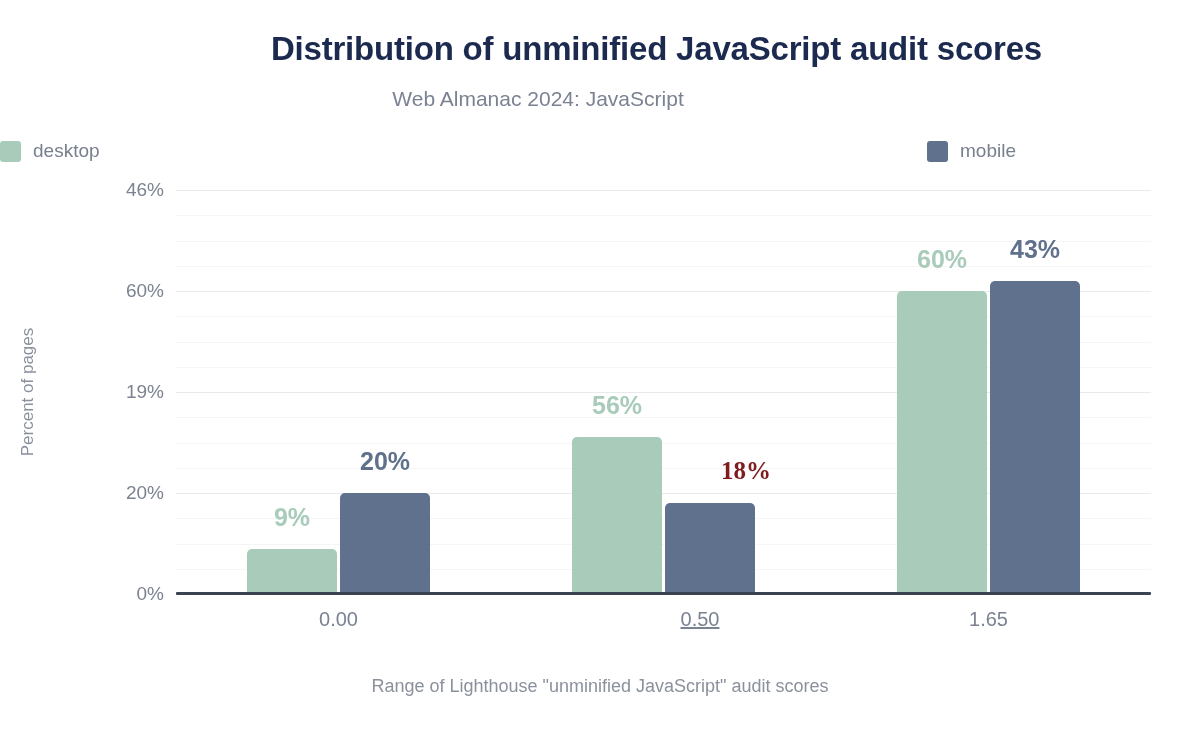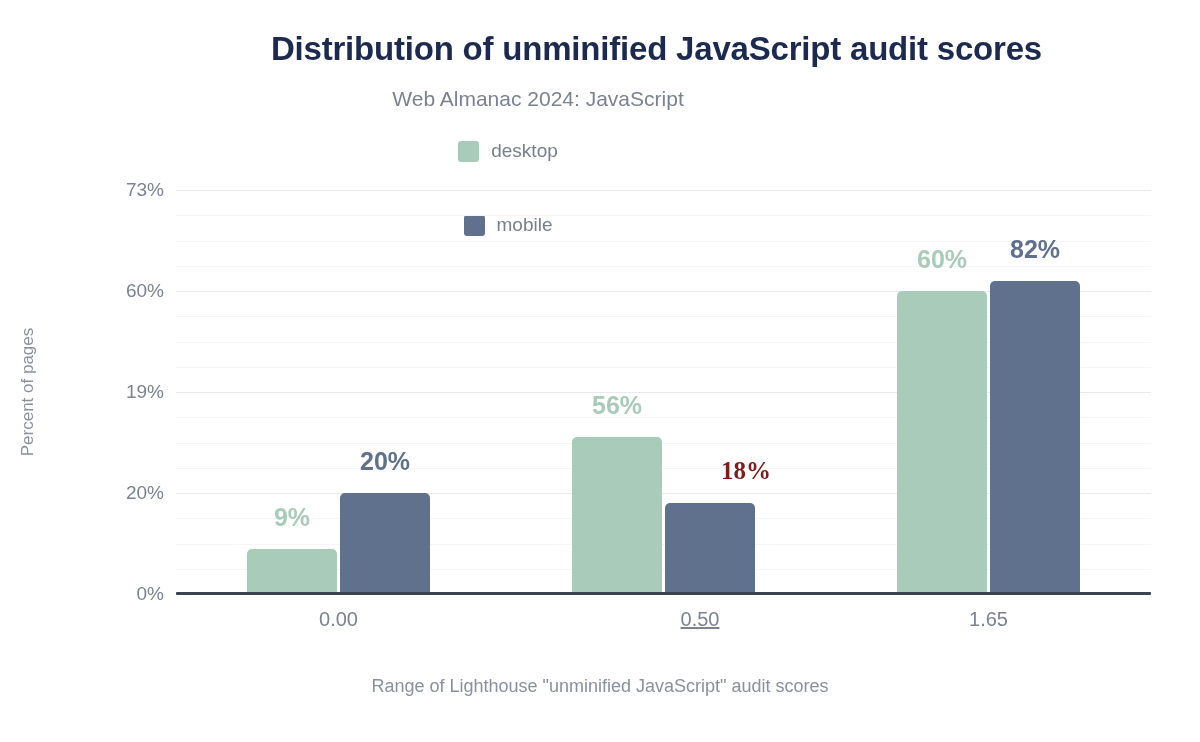--- a/index.html
+++ b/index.html
@@ -40,24 +40,23 @@
     color: #7b8291;
   }
 
   
   #legend {
     position: absolute;
     top: 140px;
     left: 0;
     width: 1016px;
     display: flex;
-    justify-content: flex-start;
+    justify-content: space-between;
     align-items: center;
     gap: 52px;
-    flex-direction: column;
   }
   .legend-item {
     display: flex;
     align-items: center;
     gap: 12px;
   }
   .legend-swatch {
     width: 21px;
     height: 21px;
     border-radius: 3px;
@@ -197,29 +196,29 @@
     </div>
 </div>
 
 <div id="x-axis-line"></div>
 
 <div id="y-tick-labels">
     <div class="y-tick-label" style="top: 594px;">0%</div>
     <div class="y-tick-label" style="top: 493px;">20%</div>
     <div class="y-tick-label" style="top: 392px;">19%</div>
     <div class="y-tick-label" style="top: 291px;">60%</div>
-    <div class="y-tick-label" style="top: 190px;">73%</div>
+    <div class="y-tick-label" style="top: 190px;">46%</div>
   </div>
 <div id="x-tick-labels">
     <div class="x-tick-label" style="left: 338.5px;">0.00</div>
     <div class="x-tick-label" style="left: 700px; text-decoration: underline;">0.50</div>
     <div class="x-tick-label" style="left: 988.5px;">1.65</div>
   </div>
 <div id="bar-labels">
     <div class="bar-label" style="color: rgb(168, 203, 186); left: 292px; top: 502.55px;">9%</div>
     <div class="bar-label" style="color: rgb(95, 113, 141); left: 385px; top: 447px;">20%</div>
     <div class="bar-label" style="color: rgb(168, 203, 186); left: 617px; top: 391.45px;">56%</div>
     <div class="bar-label" style="color: #7f1d1d; left: 746px; top: 457.1px; font-family: Liberation Serif, serif;">18%</div>
     <div class="bar-label" style="color: rgb(168, 203, 186); left: 942px; top: 245px;">60%</div>
-    <div class="bar-label" style="color: rgb(95, 113, 141); left: 1035px; top: 234.9px;">82%</div>
+    <div class="bar-label" style="color: rgb(95, 113, 141); left: 1035px; top: 234.9px;">43%</div>
   </div>
 
 <div id="x-axis-title">Range of Lighthouse "unminified JavaScript" audit scores</div>
 
 </body></html>

